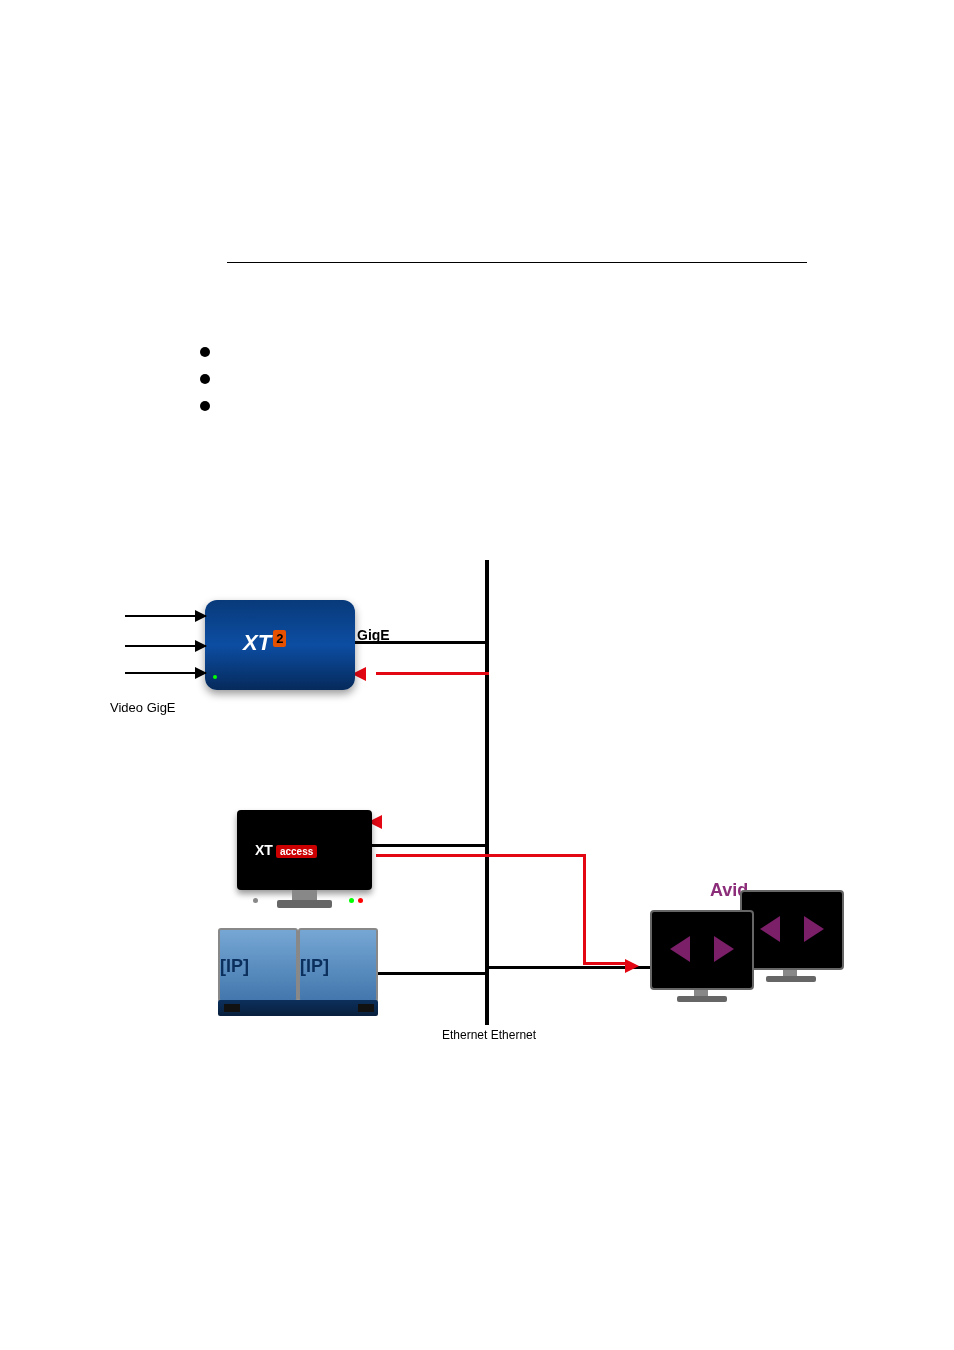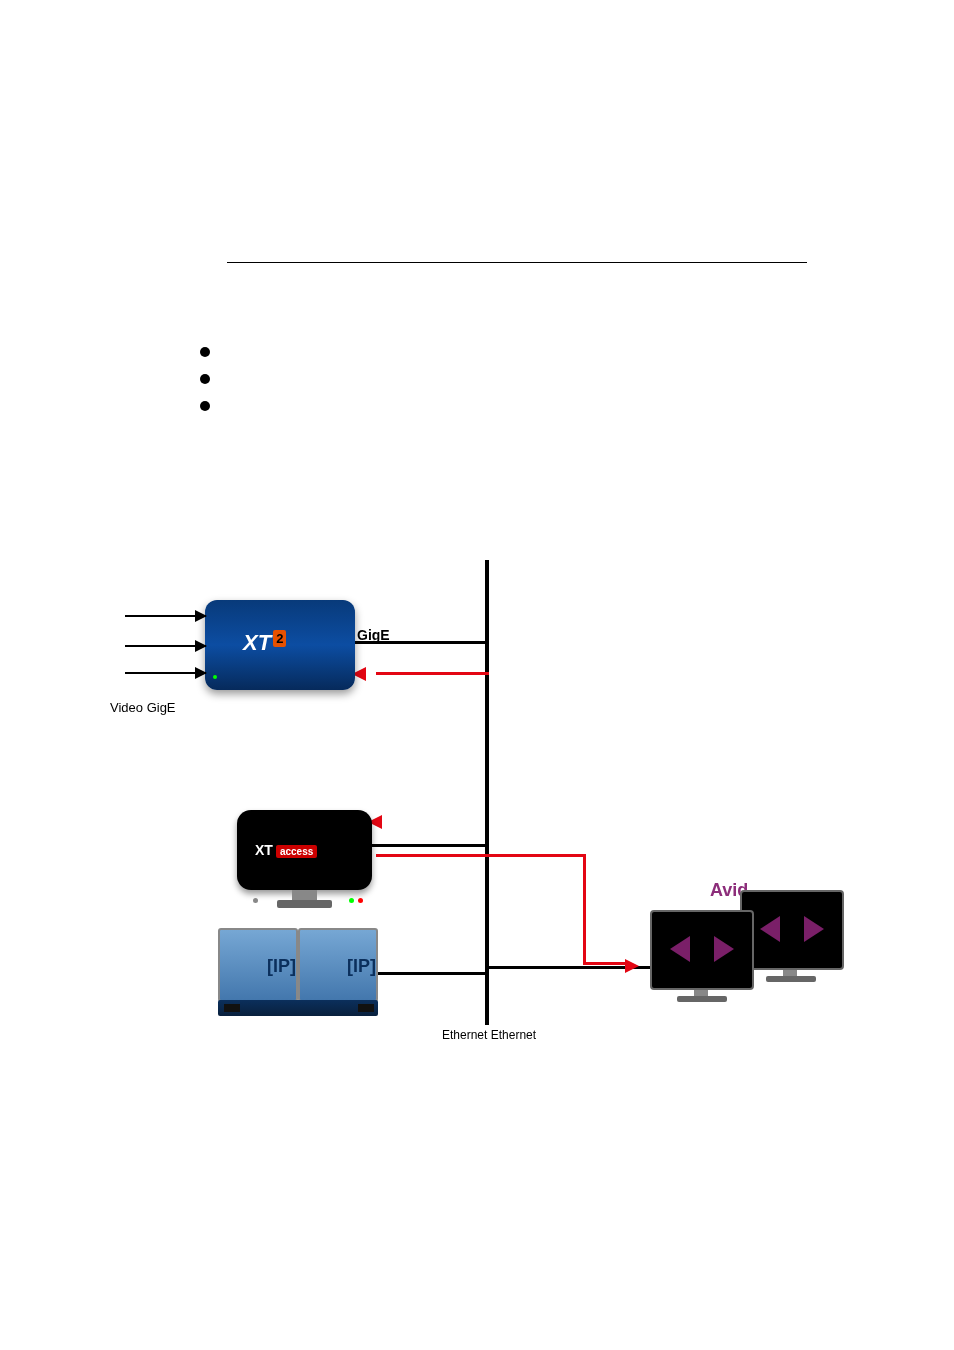--- a/index.html
+++ b/index.html
@@ -39,35 +39,35 @@
   .feed::after{content:"";position:absolute;right:-1px;top:-5px;width:0;height:0;border-top:6px solid transparent;border-bottom:6px solid transparent;border-left:12px solid #000}
   .feed1{left:125px;top:615px;width:81px}
   .feed2{left:125px;top:645px;width:81px}
   .feed3{left:125px;top:672px;width:81px}
 
   .feeds-label{position:absolute;left:110px;top:700px;font-size:13px;color:#000}
   .gige-label{position:absolute;left:357px;top:627px;font-size:14px;font-weight:bold}
 
   
   .xta-mon{position:absolute;left:237px;top:810px;width:135px;height:90px}
-  .xta-screen{position:absolute;left:0;top:0;width:135px;height:80px;background:#000;border-radius:14px;box-shadow:0 4px 6px rgba(0,0,0,.4)}
+  .xta-screen{position:absolute;left:0;top:0;width:135px;height:80px;background:#000;border-radius:4px;box-shadow:0 4px 6px rgba(0,0,0,.4)}
   .xta-stand{position:absolute;left:55px;top:80px;width:25px;height:10px;background:#888}
   .xta-base{position:absolute;left:40px;top:90px;width:55px;height:8px;background:#666;border-radius:2px}
   .xta-text{position:absolute;left:18px;top:32px;color:#fff;font-size:14px;font-weight:bold}
   .xta-text .acc{background:#c00;color:#fff;padding:1px 4px;font-size:10px;margin-left:3px;border-radius:2px}
   .xta-leds{position:absolute;left:112px;top:88px;width:20px;height:8px}
   .xta-led1{position:absolute;width:5px;height:5px;background:#0f0;border-radius:50%}
   .xta-led2{position:absolute;left:9px;width:5px;height:5px;background:red;border-radius:50%}
   .grey-led{position:absolute;left:16px;top:88px;width:5px;height:5px;background:#888;border-radius:50%}
 
   
   .ip-pair{position:absolute;left:218px;top:928px;width:160px;height:90px}
   .ip-screen{position:absolute;width:76px;height:70px;background:linear-gradient(to bottom,#76a7d4,#4377ad);border:2px solid #888;border-radius:3px}
   .ip1{left:0}.ip2{left:80px}
-  .ip-screen .ip-text{position:absolute;left:0;right:0;top:26px;text-align:right;color:#0b2f5c;font-size:18px;font-weight:bold}
+  .ip-screen .ip-text{position:absolute;left:0;right:0;top:26px;text-align:left;color:#0b2f5c;font-size:18px;font-weight:bold}
   .ip-rack{position:absolute;left:0;top:72px;width:160px;height:16px;background:linear-gradient(to bottom,#0b2f5c,#09203d);border-radius:2px}
   .ip-rack-led{position:absolute;left:6px;top:76px;width:16px;height:8px;background:#111}
   .ip-rack-led.r{left:140px}
 
   
   .avid-group{position:absolute;left:650px;top:880px;width:200px;height:150px}
   .avid-label{position:absolute;left:60px;top:0;font-size:18px;font-weight:bold;color:#8c2d7a}
   .avid-screen{position:absolute;width:100px;height:76px;background:#000;border:2px solid #666;border-radius:4px}
   .avid-screen .thumb{position:absolute;left:18px;top:24px;width:64px;height:26px}
   .avid-screen .thumb::before{content:"";position:absolute;left:0;top:0;width:0;height:0;border-top:13px solid transparent;border-bottom:13px solid transparent;border-right:20px solid #7a1f68}

